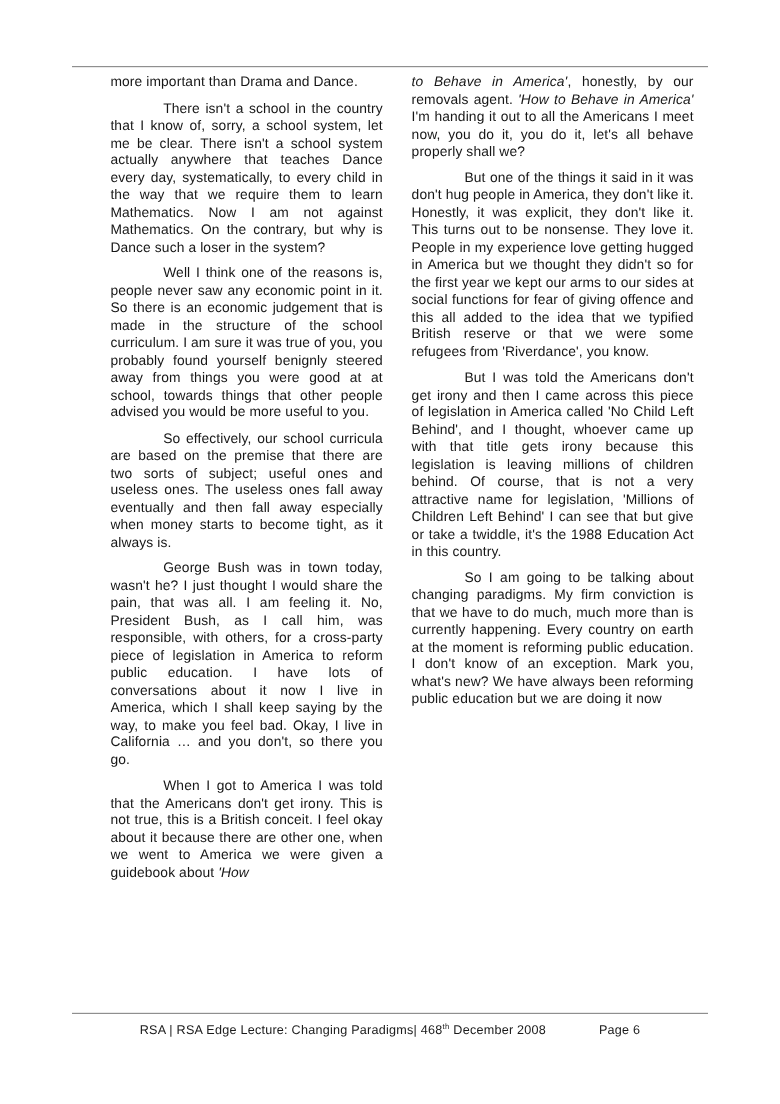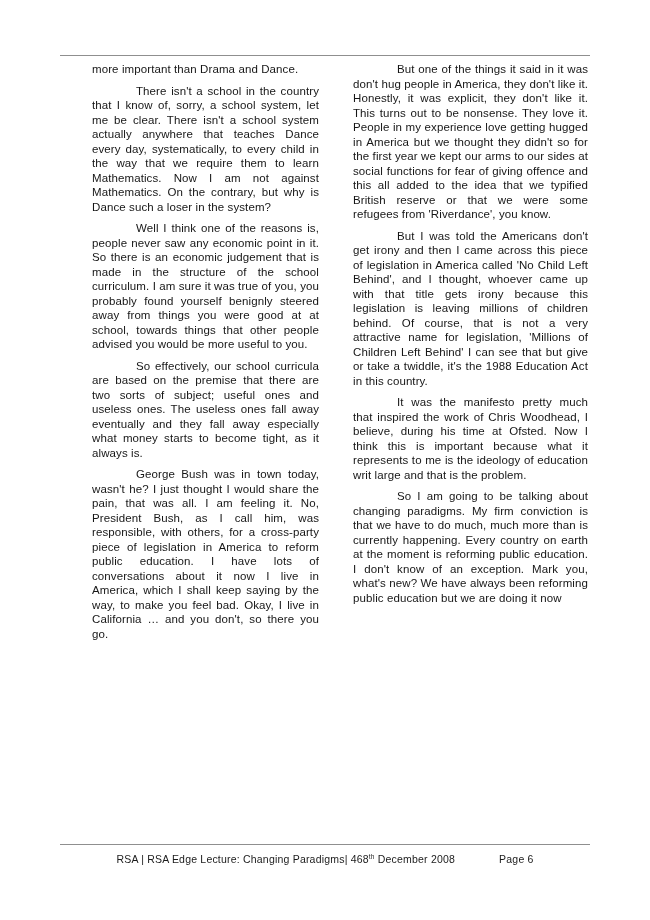--- a/index.html
+++ b/index.html
@@ -35,21 +35,21 @@
     width: 500px;
     height: 784px;
     display: flex;
     overflow: hidden;
   }
   .col {
     box-sizing: border-box;
   }
   .col-left {
     width: 227px;
-    margin-right: 34px;
+    margin-right: 24px;
   }
   .col-right {
     width: 235px;
   }
   .para {
     margin: 0 0 7px 0;
     font-size: 11.5px;
     line-height: 14.5px;
     text-align: justify;
     letter-spacing: 0.1px;
@@ -92,27 +92,28 @@
 
 <div class="page">
 
   <div class="header-rule"></div>
 
   <div class="columns">
     <div class="col col-left">
         <p class="para"><span>more important than Drama and Dance.</span></p>
         <p class="para indent"><span>There isn't a school in the country that I know of, sorry, a school system, let me be clear. There isn't a school system actually anywhere that teaches Dance every day, systematically, to every child in the way that we require them to learn Mathematics. Now I am not against Mathematics. On the contrary, but why is Dance such a loser in the system?</span></p>
         <p class="para indent"><span>Well I think one of the reasons is, people never saw any economic point in it. So there is an economic judgement that is made in the structure of the school curriculum. I am sure it was true of you, you probably found yourself benignly steered away from things you were good at at school, towards things that other people advised you would be more useful to you.</span></p>
-        <p class="para indent"><span>So effectively, our school curricula are based on the premise that there are two sorts of subject; useful ones and useless ones. The useless ones fall away eventually and they fall away especially what money starts to become tight, as it always is.</span></p>
+        <p class="para indent"><span>So effectively, our school curricula are based on the premise that there are two sorts of subject; useful ones and useless ones. The useless ones fall away eventually and then fall away especially when money starts to become tight, as it always is.</span></p>
         <p class="para indent"><span>George Bush was in town today, wasn't he? I just thought I would share the pain, that was all. I am feeling it. No, President Bush, as I call him, was responsible, with others, for a cross-party piece of legislation in America to reform public education. I have lots of conversations about it now I live in America, which I shall keep saying by the way, to make you feel bad. Okay, I live in California … and you don't, so there you go.</span></p>
+        <p class="para indent"><span>When I got to America I was told that the Americans don't get irony. This is not true, this is a British conceit. I feel okay about it because there are other one, when we went to America we were given a guidebook about </span><span class="italic">'How</span></p>
       </div>
     <div class="col col-right">
+        <p class="para"><span class="italic">to Behave in America'</span><span>, honestly, by our removals agent. </span><span class="italic">'How to Behave in America'</span><span> I'm handing it out to all the Americans I meet now, you do it, you do it, let's all behave properly shall we?</span></p>
         <p class="para indent"><span>But one of the things it said in it was don't hug people in America, they don't like it. Honestly, it was explicit, they don't like it. This turns out to be nonsense. They love it. People in my experience love getting hugged in America but we thought they didn't so for the first year we kept our arms to our sides at social functions for fear of giving offence and this all added to the idea that we typified British reserve or that we were some refugees from 'Riverdance', you know.</span></p>
         <p class="para indent"><span>But I was told the Americans don't get irony and then I came across this piece of legislation in America called 'No Child Left Behind', and I thought, whoever came up with that title gets irony because this legislation is leaving millions of children behind. Of course, that is not a very attractive name for legislation, 'Millions of Children Left Behind' I can see that but give or take a twiddle, it's the 1988 Education Act in this country.</span></p>
-        <p class="para indent"><span>It was the manifesto pretty much that inspired the work of Chris Woodhead, I believe, during his time at Ofsted. Now I think this is important because what it represents to me is the ideology of education writ large and that is the problem.</span></p>
         <p class="para indent"><span>So I am going to be talking about changing paradigms. My firm conviction is that we have to do much, much more than is currently happening. Every country on earth at the moment is reforming public education. I don't know of an exception. Mark you, what's new? We have always been reforming public education but we are doing it now</span></p>
       </div>
   </div>
 
   <div class="footer-rule"></div>
 
   <div class="footer">
     <span><span>RSA | RSA Edge Lecture: Changing Paradigms| 468</span><sup>th</sup><span> December 2008</span></span>
     <span>Page 6</span>
   </div>

